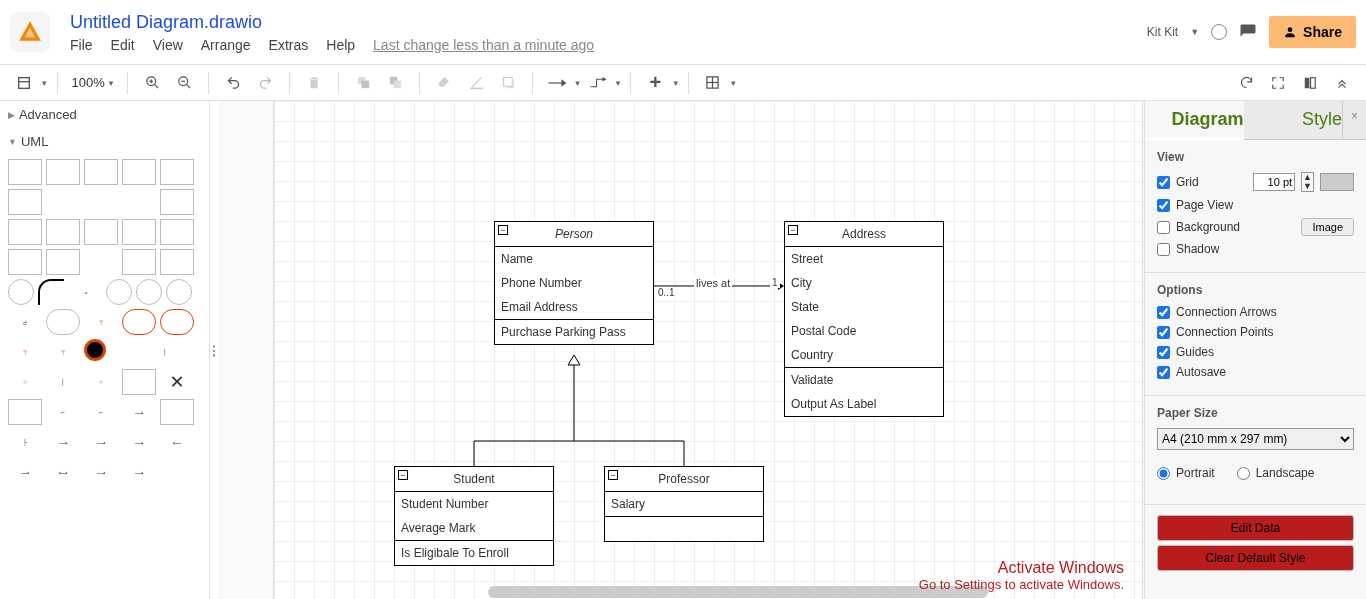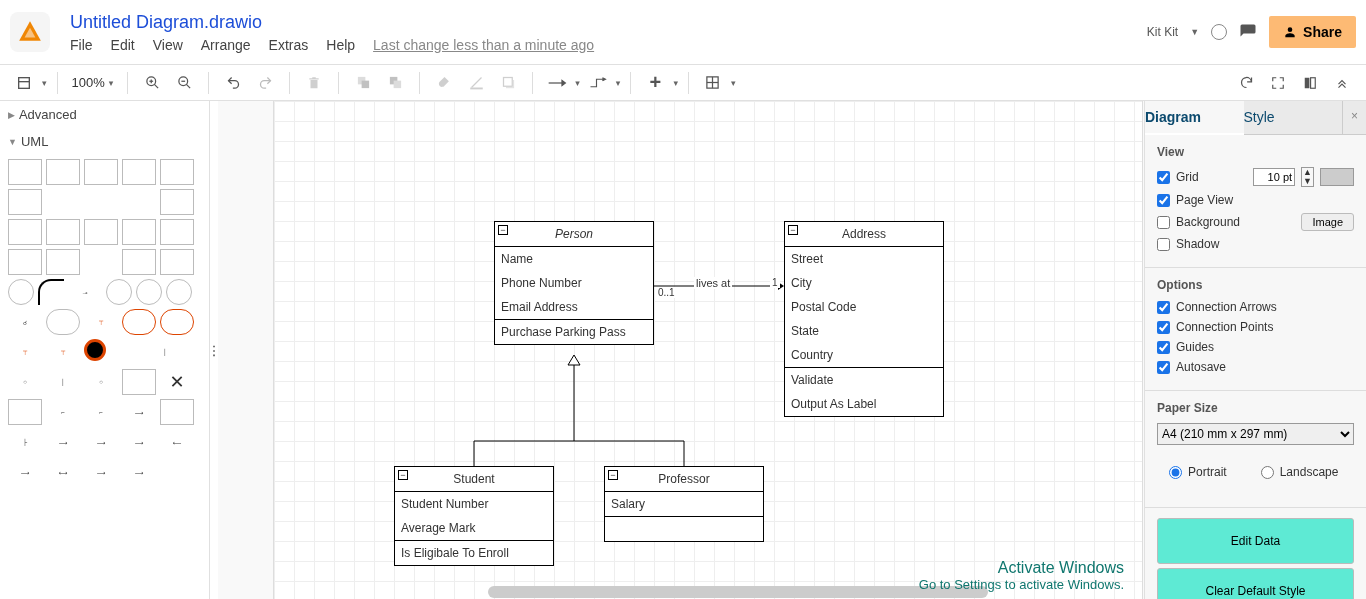--- a/index.html
+++ b/index.html
@@ -51,34 +51,34 @@
 .uml-title.italic { font-style:italic; }
 .uml-toggle { position:absolute; left:3px; top:3px; width:10px; height:10px; border:1px solid #000; font-size:9px; line-height:8px; text-align:center; }
 .uml-row { padding:5px 6px; }
 .uml-sep { border-top:1px solid #000; }
 .edge-label { position:absolute; background:#fff; font-size:11px; padding:0 2px;text-align:center; }
 .canvas-scroll { position:absolute; bottom:2px; left:270px; width:500px; height:12px; background:#ccc; border-radius:6px; }
 
 
 .rightpanel { width:222px; border-left:1px solid #e0e0e0; background:#f7f7f7; font-size:12px; overflow:auto; position:relative;}
 .rtabs { display:flex; border-bottom:1px solid #ccc; background:#eaeaea; }
-.rtab { flex:1; text-align:left; padding:8px 0; font-size:14px; cursor:pointer; color:#0c4a6e; }
+.rtab { flex:1; text-align:right; padding:8px 0; font-size:18px; cursor:pointer; color:#4d7c0f; }
 .rtab.active { background:#f7f7f7; font-weight:bold; border-bottom:2px solid #fff; margin-bottom:-1px;}
 .rclose { width:24px; text-align:center; padding:8px 0; cursor:pointer; color:#888; border-left:1px solid #ccc;}
 .rsection { padding:10px 12px; }
 .rhead { font-weight:bold; color:#555; margin-bottom:8px; font-size:12px;}
 .ropt { display:flex; align-items:center; gap:6px; margin-bottom:6px; font-size:12px; color:#333;}
 .ropt input[type=checkbox], .ropt input[type=radio] { accent-color:#1a73e8; }
 .grid-row { display:flex; align-items:center; gap:6px; }
 .ptinput { width:42px; height:18px; font-size:11px; text-align:right; border:1px solid #999; padding:0 2px;}
 .colorbox { width:34px; height:18px; border:1px solid #999; background:#ccc; cursor:pointer;}
 .imgbtn { background:#eee; border:1px solid #bbb; padding:2px 10px; font-size:11px; cursor:pointer; border-radius:3px;}
 .paperselect { width:100%; height:22px; font-size:12px; border:1px solid #999; }
-.rbtn { width:100%; background:#5eead4; border:1px solid #bbb; padding:15px; font-size:12px; cursor:pointer; margin-bottom:4px; border-radius:3px;}
-.watermark { position:absolute; right:20px; bottom:8px; color:#0f766e; font-size:13px; text-align:right; pointer-events:none;}
+.rbtn { width:100%; background:#b91c1c; border:1px solid #bbb; padding:5px; font-size:12px; cursor:pointer; margin-bottom:4px; border-radius:3px;}
+.watermark { position:absolute; right:20px; bottom:8px; color:#b91c1c; font-size:13px; text-align:right; pointer-events:none;}
 .watermark .big { font-size:16px; }
 
 svg { display:block; }
 .splitter { width:8px; background:#fff; display:flex; align-items:center; justify-content:center; cursor:col-resize;}
 </style>
 </head>
 <body>
 
 <div class="top">
   <div class="titlebar">
@@ -327,22 +327,22 @@
         <div class="uml-row">Name</div>
         <div class="uml-row">Phone Number</div>
         <div class="uml-row">Email Address</div>
         <div class="uml-row uml-sep">Purchase Parking Pass</div>
       </div>
 
       <div class="uml" style="left:510px; top:120px; width:160px;">
         <div class="uml-title"><span class="uml-toggle">−</span><span>Address</span></div>
         <div class="uml-row">Street</div>
         <div class="uml-row">City</div>
+        <div class="uml-row">State</div>
         <div class="uml-row">Postal Code</div>
-        <div class="uml-row">State</div>
         <div class="uml-row">Country</div>
         <div class="uml-row uml-sep">Validate</div>
         <div class="uml-row">Output As Label</div>
       </div>
 
       <div class="uml" style="left:120px; top:365px; width:160px;">
         <div class="uml-title"><span class="uml-toggle">−</span><span>Student</span></div>
         <div class="uml-row">Student Number</div>
         <div class="uml-row">Average Mark</div>
         <div class="uml-row uml-sep">Is Eligibale To Enroll</div>
@@ -426,21 +426,21 @@
           <input type="checkbox" checked="" style="">
           <span>Autosave</span>
         </div>
     </div>
     <div class="rsection" style="border-top:1px solid #ddd;">
       <div class="rhead">Paper Size</div>
       <select class="paperselect">
         <option>A4 (210 mm x 297 mm)</option>
       </select>
       <div class="ropt" style="margin-top:8px; gap:14px;">
-        <label class="ropt" style="margin:12px">
+        <label class="ropt" style="margin:0">
             <input type="radio" name="orient" checked="" style="">
             <span>Portrait</span>
           </label>
         <label class="ropt" style="margin:8px">
             <input type="radio" name="orient" style="">
             <span>Landscape</span>
           </label>
       </div>
     </div>
     <div class="rsection" style="border-top:1px solid #ddd;">

